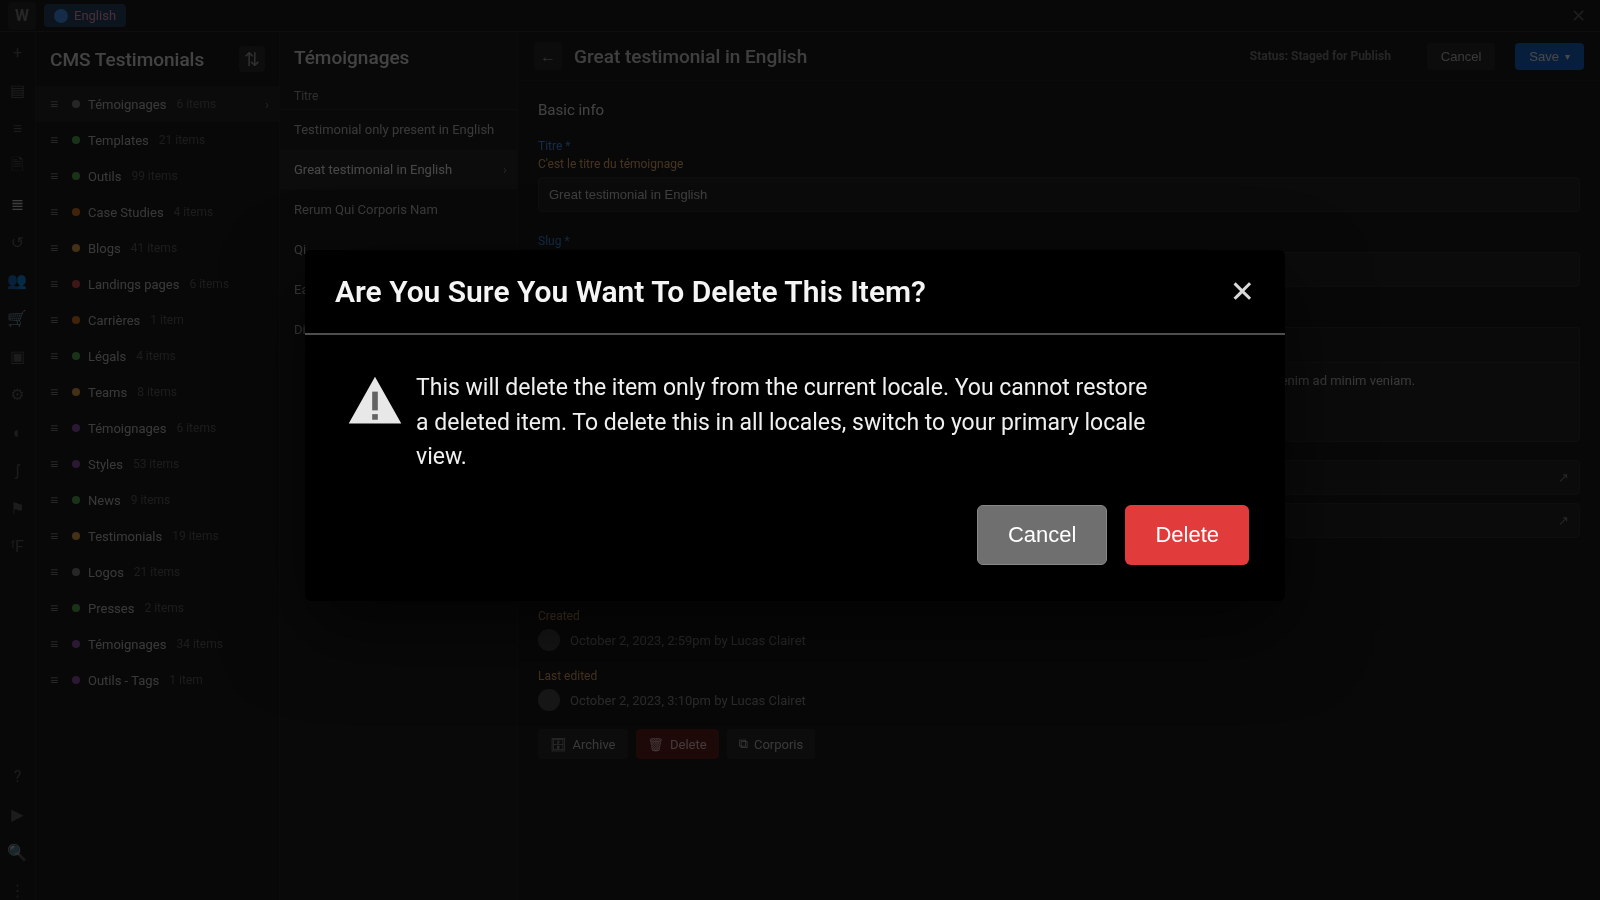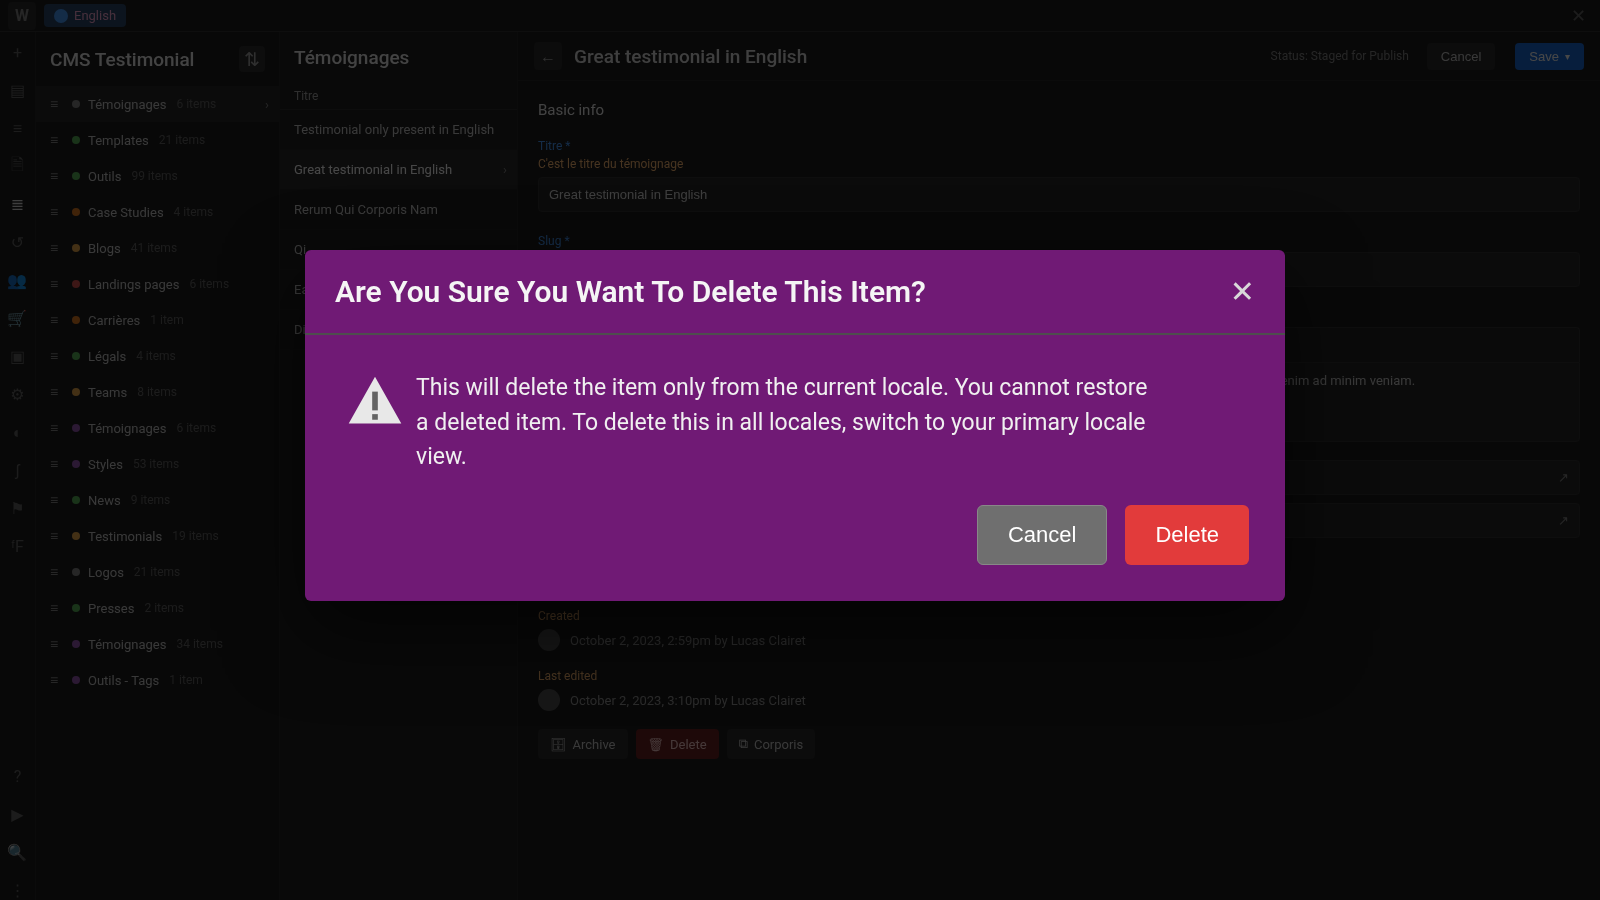--- a/index.html
+++ b/index.html
@@ -145,21 +145,21 @@
   border-bottom: 1px solid #2a2a2a;
   gap: 12px;
 }
 .back-btn {
   width: 28px; height: 28px;
   background: #2b2b2b; border-radius: 4px;
   display: flex; align-items: center; justify-content: center;
   color: #aaa;
 }
 .editor-title { font-size: 19px; font-weight: 500; flex: 1; }
-.status-text { font-size: 12px; color: #888; margin-right: 6px;}
+.status-text { font-size: 12px; color: #888; margin-right: 24px; font-weight: bold;}
 .btn { padding: 6px 14px; border-radius: 4px; font-size: 13px; border:none; cursor:pointer;}
 .btn-cancel { background: #2b2b2b; color: #ccc; margin-right: 8px;}
 .btn-save { background: #1a6dd9; color: #fff; display:flex; align-items:center; gap:6px;}
 .btn-save .caret { font-size:10px; }
 
 .editor-body { padding: 20px 20px 40px; }
 .section-title { font-size: 15px; color: #eee; margin-bottom: 16px; }
 .field { margin-bottom: 18px; }
 .field-label { font-size: 12px; color: #4a9eff; margin-bottom: 4px; display: inline-block;}
 .field-label.req::after { content:" *"; color:#4a9eff; }
@@ -194,21 +194,21 @@
   position: absolute;
   inset: 0;
   background: rgba(0,0,0,0.72);
   z-index: 100;
 }
 .modal {
   position: absolute;
   z-index: 101;
   left: 305px; top: 250px;
   width: 980px;
-  background: #701a75;
+  background: #000000;
   border-radius: 6px;
   box-shadow: 0 30px 80px rgba(0,0,0,0.6);
   color: #f5f5f5;
 }
 .modal-head {
   display:flex; align-items:center; justify-content:space-between;
   padding: 24px 30px;
   border-bottom: 2px solid #4e4e4e;
 }
 .modal-title { font-size: 30px; font-weight: 600; }
@@ -266,21 +266,21 @@
   <div class="ic">ᶠF</div>
   <div style="flex:1"></div>
   <div class="ic">?</div>
   <div class="ic">▶</div>
   <div class="ic">🔍</div>
   <div class="ic">⋮</div>
 </div>
 
 <div class="collections">
   <div class="collections-header">
-    <span>CMS Testimonial</span>
+    <span>CMS Testimonials</span>
     <div class="action">⇅</div>
   </div>
   <div id="col-list">
       <div class="col-item active">
         <span class="db-icon">≡</span>
     <span class="pill p-gray"></span>
     <span>Témoignages</span>
     <span class="count">6 items</span>
     <span class="chev">›</span>
       </div>

